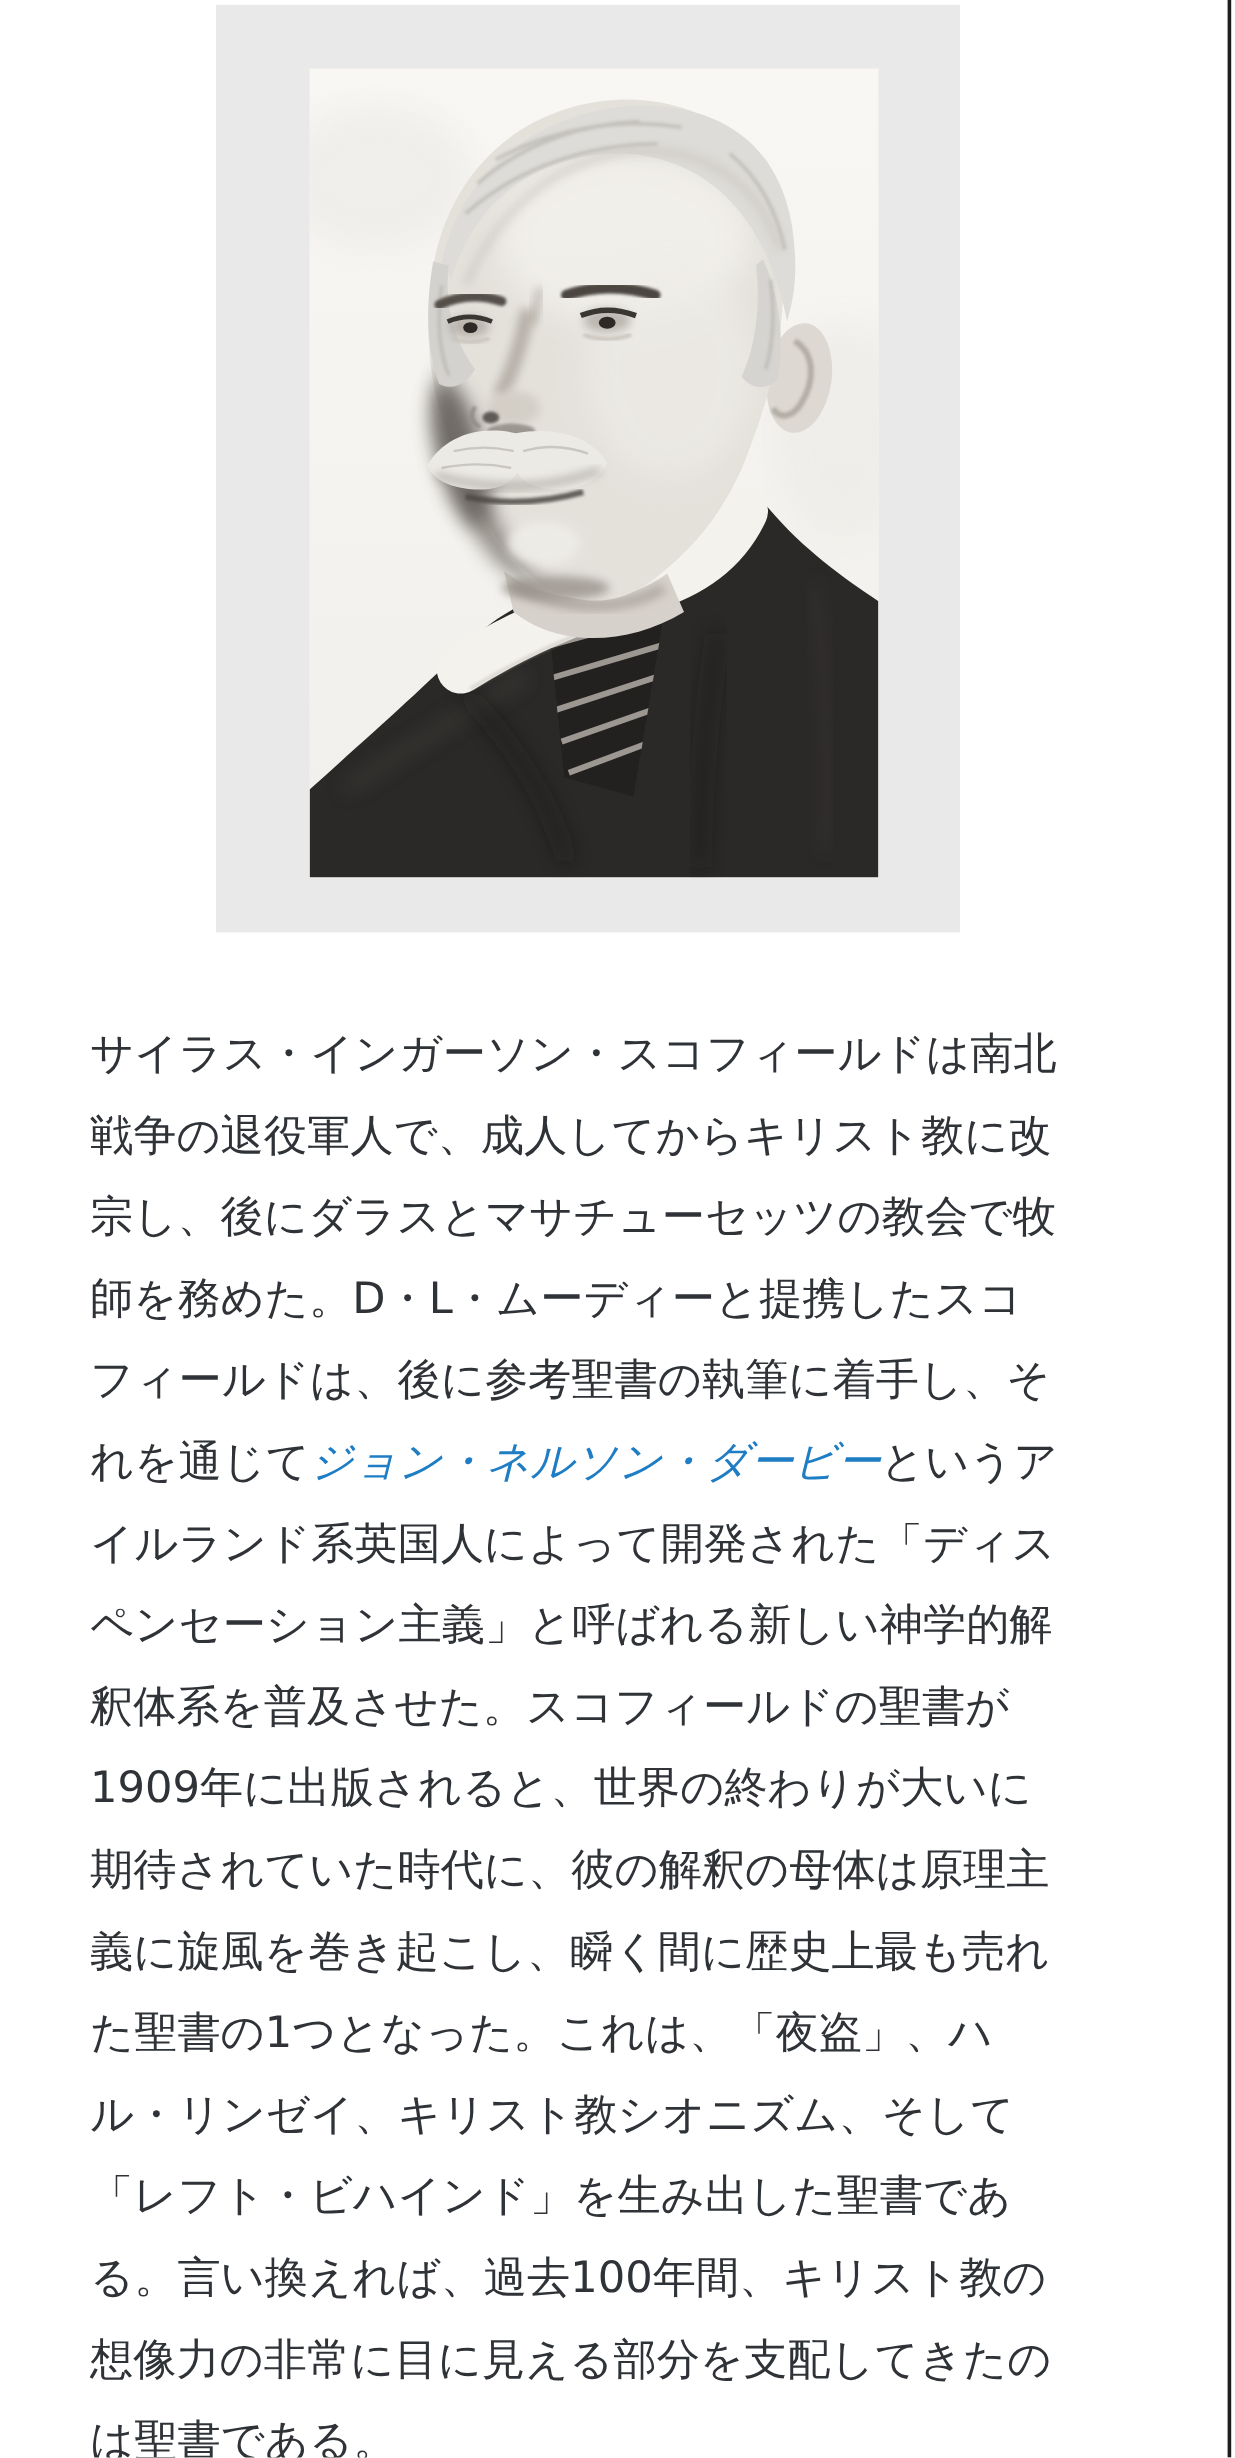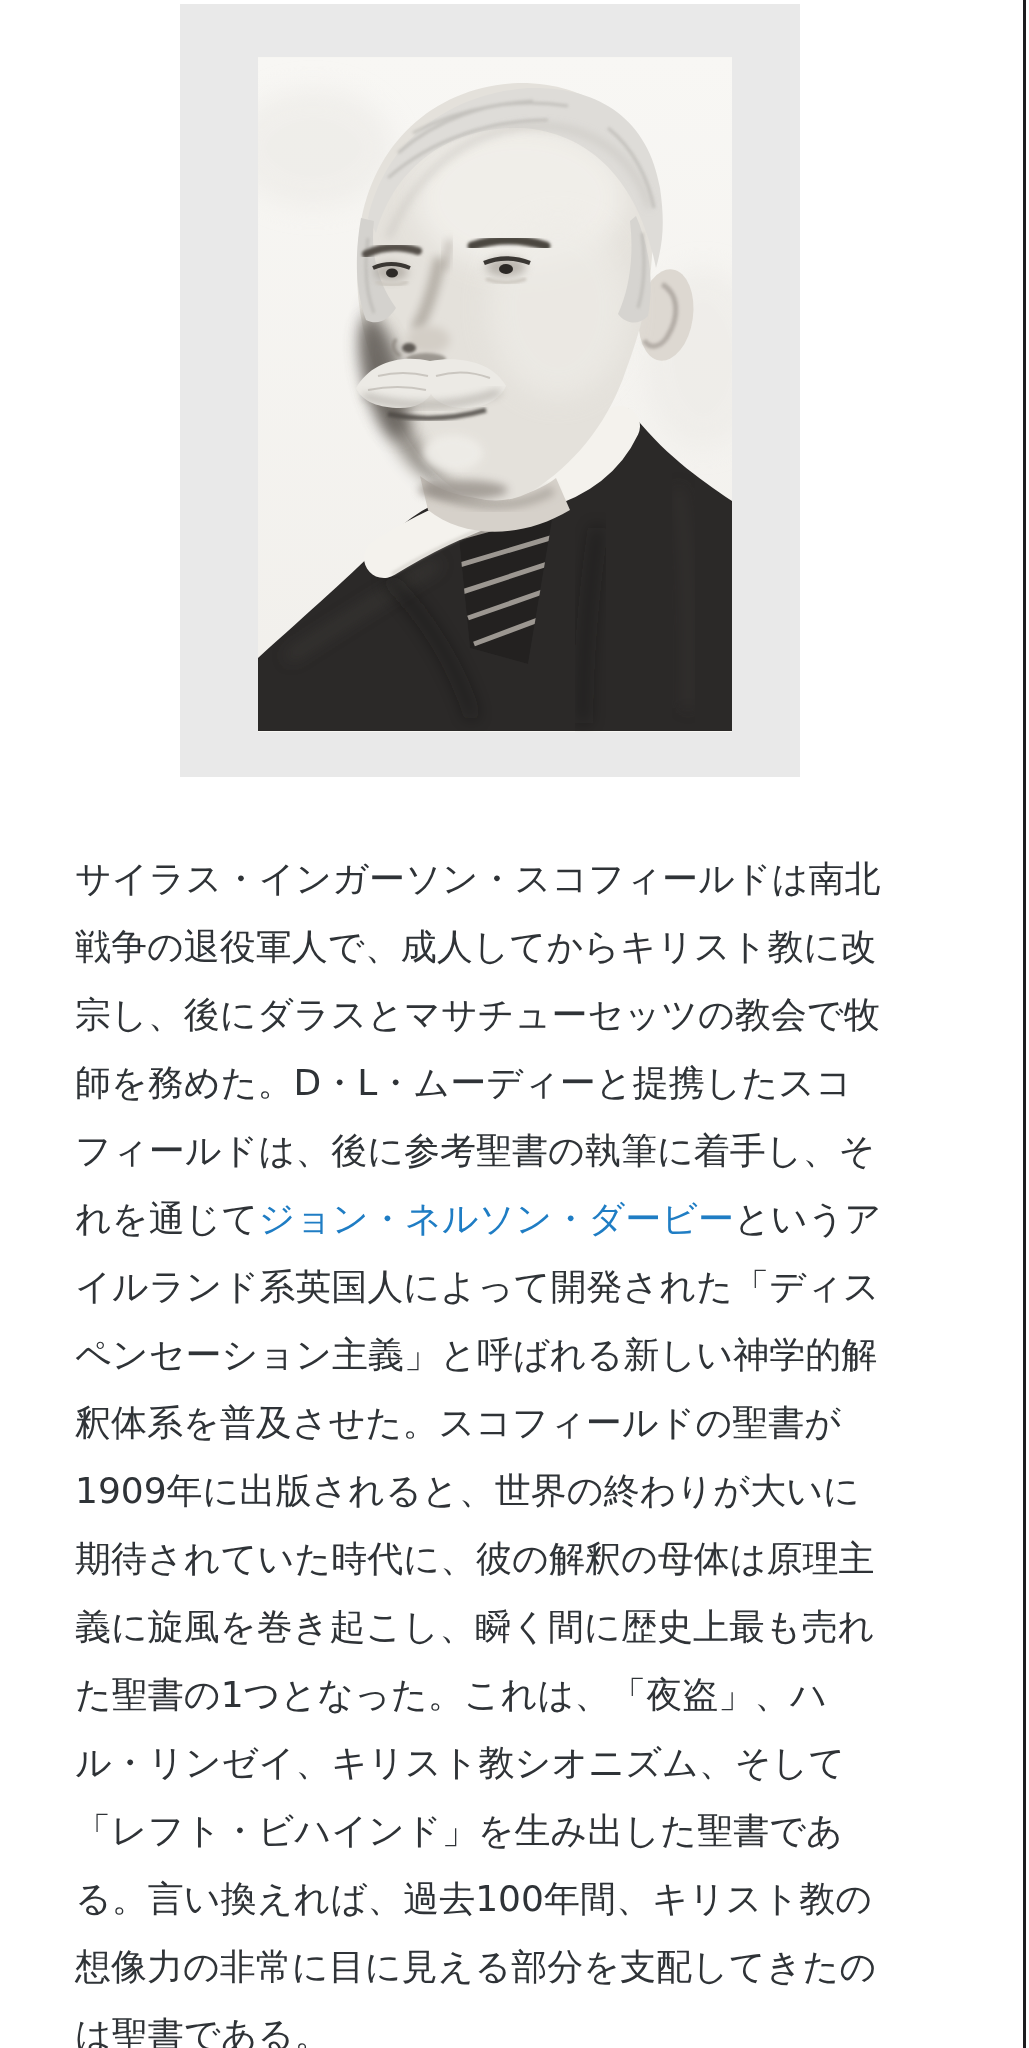--- a/index.html
+++ b/index.html
@@ -22,21 +22,21 @@
     background:var(--photo_bg,#f7f6f2);
   }
   .photo svg{display:block;width:100%;height:100%;}
   .article-text{
     position:absolute;left:75px;top:845px;
     width:812px;margin:0;
     font-size:36px;line-height:68px;
     color:var(--text,#2f3337);
     text-align:left;
   }
-  .inline-link{color:var(--link,#1f7dc4);text-decoration:none;cursor:pointer;}
+  .inline-link{color:var(--link,#1f7dc4);text-decoration:none;cursor:pointer;font-style:italic;}
   .scroll-line{
     position:absolute;left:1023px;top:0;
     width:3px;height:2048px;
     background:var(--scrollbar,#1d1d1f);
   }
 </style>
 </head>
 <body>
 
 <div>

